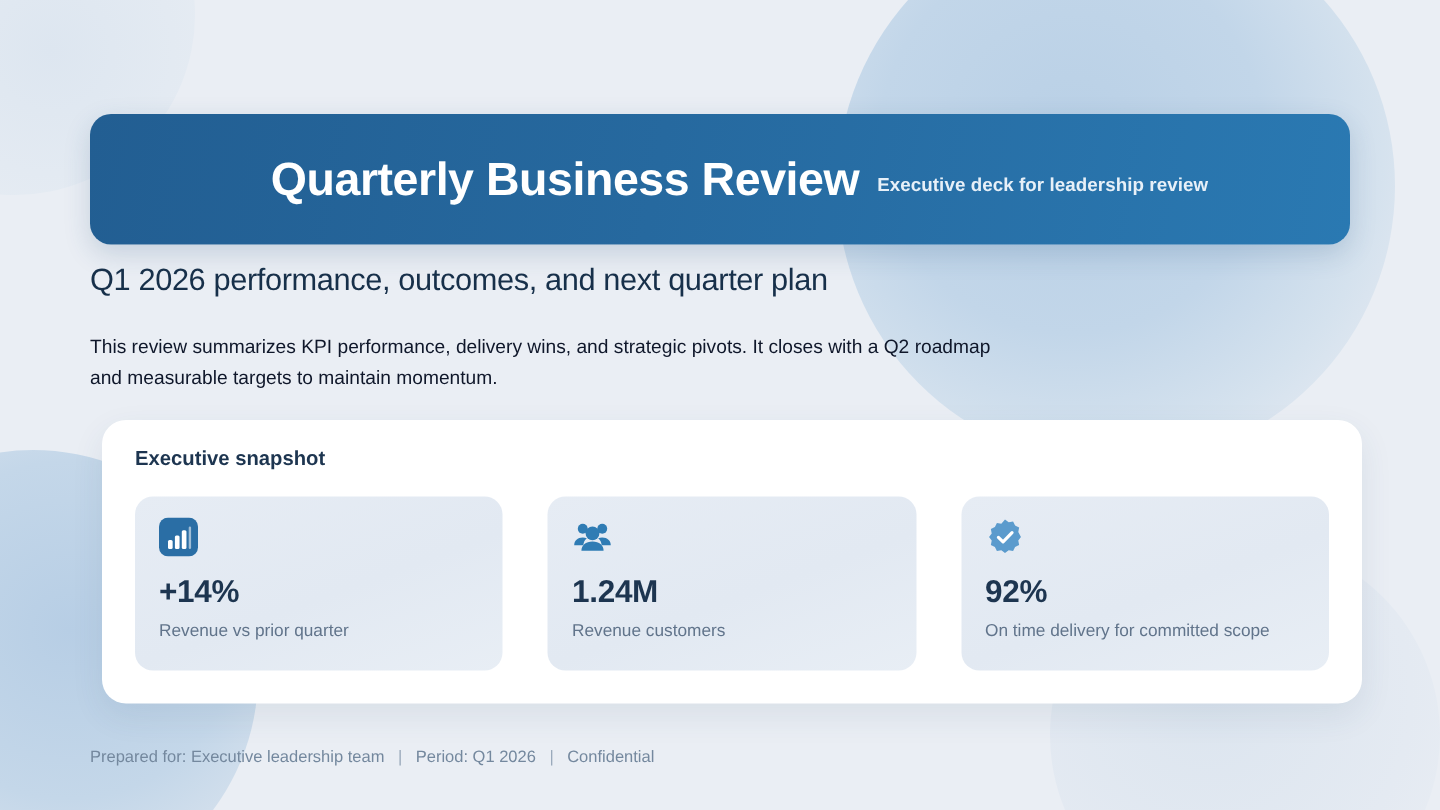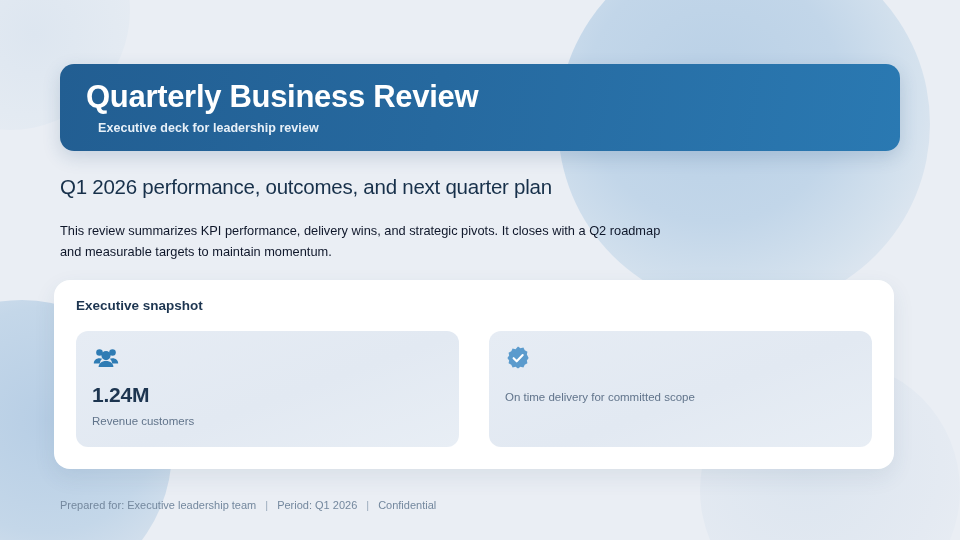--- a/index.html
+++ b/index.html
@@ -39,27 +39,27 @@
     left:700px; top:360px;
     background:radial-gradient(circle at 40% 40%,
        #dce5ef 0%, #e4eaf2 62%, rgba(234,238,244,0) 100%);
   }
 
   
   .slide { position:absolute; inset:0; }
 
   
   .banner {
-    position:absolute; left:60px; top:64px;
+    position:absolute; left:60px; top:76px;
     width:840px; height:87px;
     border-radius:14px;
     background:linear-gradient(100deg, #225e92 0%, #26699f 45%, #2a79b2 100%);
     box-shadow:0 6px 18px rgba(31,77,120,.18);
     padding:0 0 0 26px;
-    display:flex; flex-direction:column; justify-content:center;
+    display:flex; flex-direction:row; justify-content:center;align-items:center;
   }
   .banner-title {
     color:#ffffff;
     font-size:31px;
     font-weight:bold;
     letter-spacing:-0.3px;
     line-height:1.08;
   }
   .banner-sub {
     color:#e7f0f8;
@@ -82,21 +82,21 @@
   .lede {
     position:absolute; left:60px; top:220px;
     width:610px;
     color:#0f172a;
     font-size:12.8px;
     line-height:1.66;
   }
 
   
   .snapshot-card {
-    position:absolute; left:54px; top:280px;
+    position:absolute; left:68px; top:280px;
     width:840px; height:189px;
     background:#ffffff;
     border-radius:16px;
     box-shadow:0 8px 22px rgba(40,78,116,.09);
     padding:18px 22px 22px 22px;
   }
   .snapshot-title {
     color:#1d3category; 
     color:#1d3550;
     font-size:13.5px;
@@ -160,20 +160,33 @@
 
   <div class="section-heading">Q1 2026 performance, outcomes, and next quarter plan</div>
 
   <div class="lede">This review summarizes KPI performance, delivery wins, and strategic pivots. It closes with a Q2 roadmap and measurable targets to maintain momentum.</div>
 
   <div class="snapshot-card">
     <div class="snapshot-title">Executive snapshot</div>
 
     <div class="kpi-row">
 
+      <div class="kpi-tile">
+        <div class="kpi-icon">
+          <svg width="26" height="26" viewBox="0 0 26 26" aria-hidden="true">
+            <rect x="0" y="0" width="26" height="26" rx="6" fill="#2a6ea5"></rect>
+            <rect x="6" y="15" width="3.1" height="6" rx="1" fill="#ffffff"></rect>
+            <rect x="10.6" y="12" width="3.1" height="9" rx="1" fill="#ffffff"></rect>
+            <rect x="15.2" y="8.5" width="3.1" height="12.5" rx="1" fill="#ffffff"></rect>
+            <rect x="19.8" y="6" width="1.6" height="15" rx="0.8" fill="#ffffff" opacity=".55"></rect>
+          </svg>
+        </div>
+        <div class="kpi-value">+14%</div>
+        <div class="kpi-label">Revenue vs prior quarter</div>
+      </div>
 
       <div class="kpi-tile">
         <div class="kpi-icon">
           <svg width="28" height="26" viewBox="0 0 28 26" aria-hidden="true">
             <circle cx="7.5" cy="7.5" r="3.3" fill="#2f7cb4"></circle>
             <circle cx="20.5" cy="7.5" r="3.3" fill="#2f7cb4"></circle>
             <path d="M1.8 18.5c0-3.1 2.3-5.2 5.7-5.2 1 0 1.9.2 2.7.5-1.4 1.1-2.2 2.7-2.3 4.7H1.8z" fill="#2f7cb4"></path>
             <path d="M26.2 18.5h-6.1c-.1-2-.9-3.6-2.3-4.7.8-.3 1.7-.5 2.7-.5 3.4 0 5.7 2.1 5.7 5.2z" fill="#2f7cb4"></path>
             <circle cx="14" cy="10.6" r="4.6" fill="#2f7cb4"></circle>
             <path d="M14 16c4.5 0 7.4 2.6 7.4 6.1H6.6C6.6 18.6 9.5 16 14 16z" fill="#2f7cb4"></path>
@@ -183,20 +196,21 @@
         <div class="kpi-label">Revenue customers</div>
       </div>
 
       <div class="kpi-tile">
         <div class="kpi-icon">
           <svg width="26" height="26" viewBox="0 0 26 26" aria-hidden="true">
             <path d="M13 1.4l2.45 1.78 2.95-.57 1.33 2.7 2.7 1.33-.57 2.95L23.64 13l-1.78 2.41.57 2.95-2.7 1.33-1.33 2.7-2.95-.57L13 23.6l-2.45-1.78-2.95.57-1.33-2.7-2.7-1.33.57-2.95L2.36 13l1.78-2.41-.57-2.95 2.7-1.33 1.33-2.7 2.95.57z" fill="#5b9bcd"></path>
             <path d="M8.6 13.2l3.1 3.1 6-6.2" fill="none" stroke="#ffffff" stroke-width="2.1" stroke-linecap="round" stroke-linejoin="round"></path>
           </svg>
         </div>
+        <div class="kpi-value">92%</div>
         <div class="kpi-label">On time delivery for committed scope</div>
       </div>
 
     </div>
   </div>
 
   <div class="footer">
     <span>Prepared for: Executive leadership team</span>
     <span class="sep">|</span>
     <span>Period: Q1 2026</span>

